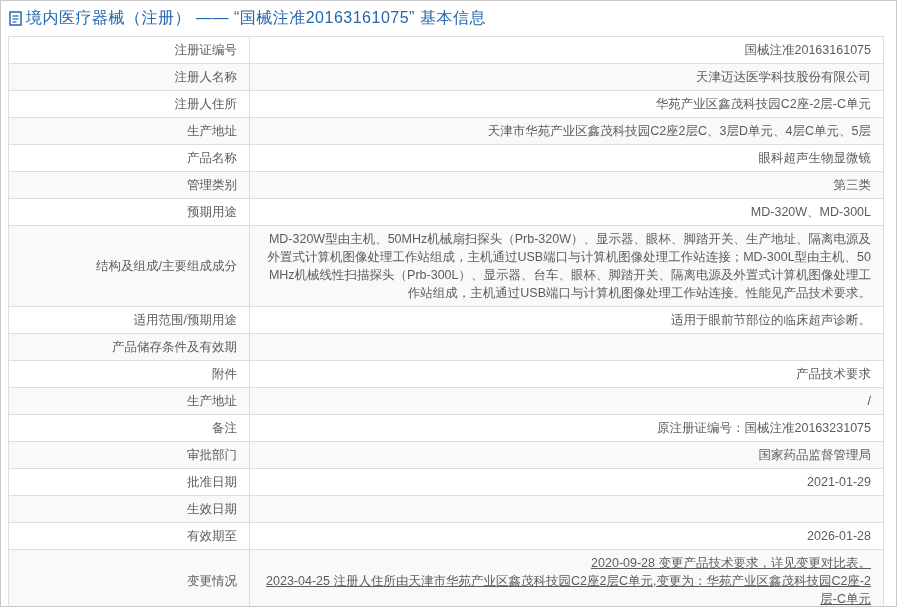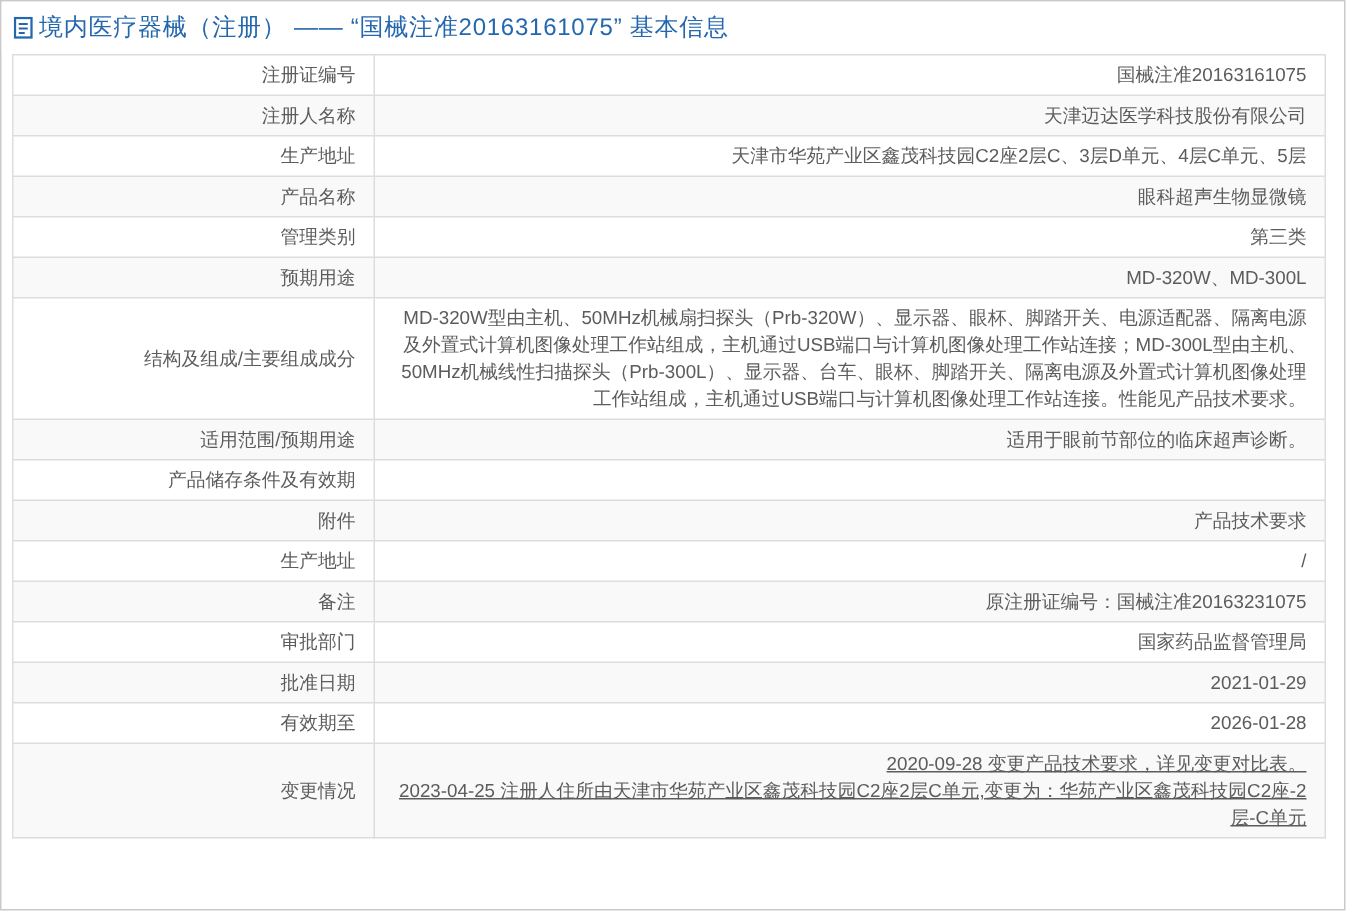--- a/index.html
+++ b/index.html
@@ -77,38 +77,42 @@
   <tbody>
       <tr>
     <td class="lbl">注册证编号</td>
     <td class="val">国械注准20163161075</td>
   </tr>
   <tr>
     <td class="lbl">注册人名称</td>
     <td class="val">天津迈达医学科技股份有限公司</td>
   </tr>
   <tr>
+    <td class="lbl">注册人住所</td>
+    <td class="val">华苑产业区鑫茂科技园C2座-2层-C单元</td>
+  </tr>
+  <tr>
     <td class="lbl">生产地址</td>
     <td class="val">天津市华苑产业区鑫茂科技园C2座2层C、3层D单元、4层C单元、5层</td>
   </tr>
   <tr>
     <td class="lbl">产品名称</td>
     <td class="val">眼科超声生物显微镜</td>
   </tr>
   <tr>
     <td class="lbl">管理类别</td>
     <td class="val">第三类</td>
   </tr>
   <tr>
     <td class="lbl">预期用途</td>
     <td class="val">MD-320W、MD-300L</td>
   </tr>
   <tr>
     <td class="lbl">结构及组成/主要组成成分</td>
-    <td class="val">MD-320W型由主机、50MHz机械扇扫探头（Prb-320W）、显示器、眼杯、脚踏开关、电源适配器、隔离电源及外置式计算机图像处理工作站组成，主机通过USB端口与计算机图像处理工作站连接；MD-300L型由主机、50MHz机械线性扫描探头（Prb-300L）、显示器、台车、眼杯、脚踏开关、隔离电源及外置式计算机图像处理工作站组成，主机通过USB端口与计算机图像处理工作站连接。性能见产品技术要求。</td>
+    <td class="val">MD-320W型由主机、50MHz机械扇扫探头（Prb-320W）、显示器、眼杯、脚踏开关、生产地址、隔离电源及外置式计算机图像处理工作站组成，主机通过USB端口与计算机图像处理工作站连接；MD-300L型由主机、50MHz机械线性扫描探头（Prb-300L）、显示器、台车、眼杯、脚踏开关、隔离电源及外置式计算机图像处理工作站组成，主机通过USB端口与计算机图像处理工作站连接。性能见产品技术要求。</td>
   </tr>
   <tr>
     <td class="lbl">适用范围/预期用途</td>
     <td class="val">适用于眼前节部位的临床超声诊断。</td>
   </tr>
   <tr>
     <td class="lbl">产品储存条件及有效期</td>
     <td class="val"></td>
   </tr>
   <tr>
@@ -125,20 +129,24 @@
   </tr>
   <tr>
     <td class="lbl">审批部门</td>
     <td class="val">国家药品监督管理局</td>
   </tr>
   <tr>
     <td class="lbl">批准日期</td>
     <td class="val">2021-01-29</td>
   </tr>
   <tr>
+    <td class="lbl">生效日期</td>
+    <td class="val"></td>
+  </tr>
+  <tr>
     <td class="lbl">有效期至</td>
     <td class="val">2026-01-28</td>
   </tr>
   <tr>
     <td class="lbl">变更情况</td>
     <td class="val">
       <span class="line">2020-09-28 变更产品技术要求，详见变更对比表。</span>
       <span class="line">2023-04-25 注册人住所由天津市华苑产业区鑫茂科技园C2座2层C单元,变更为：华苑产业区鑫茂科技园C2座-2层-C单元</span>
     </td>
   </tr>

